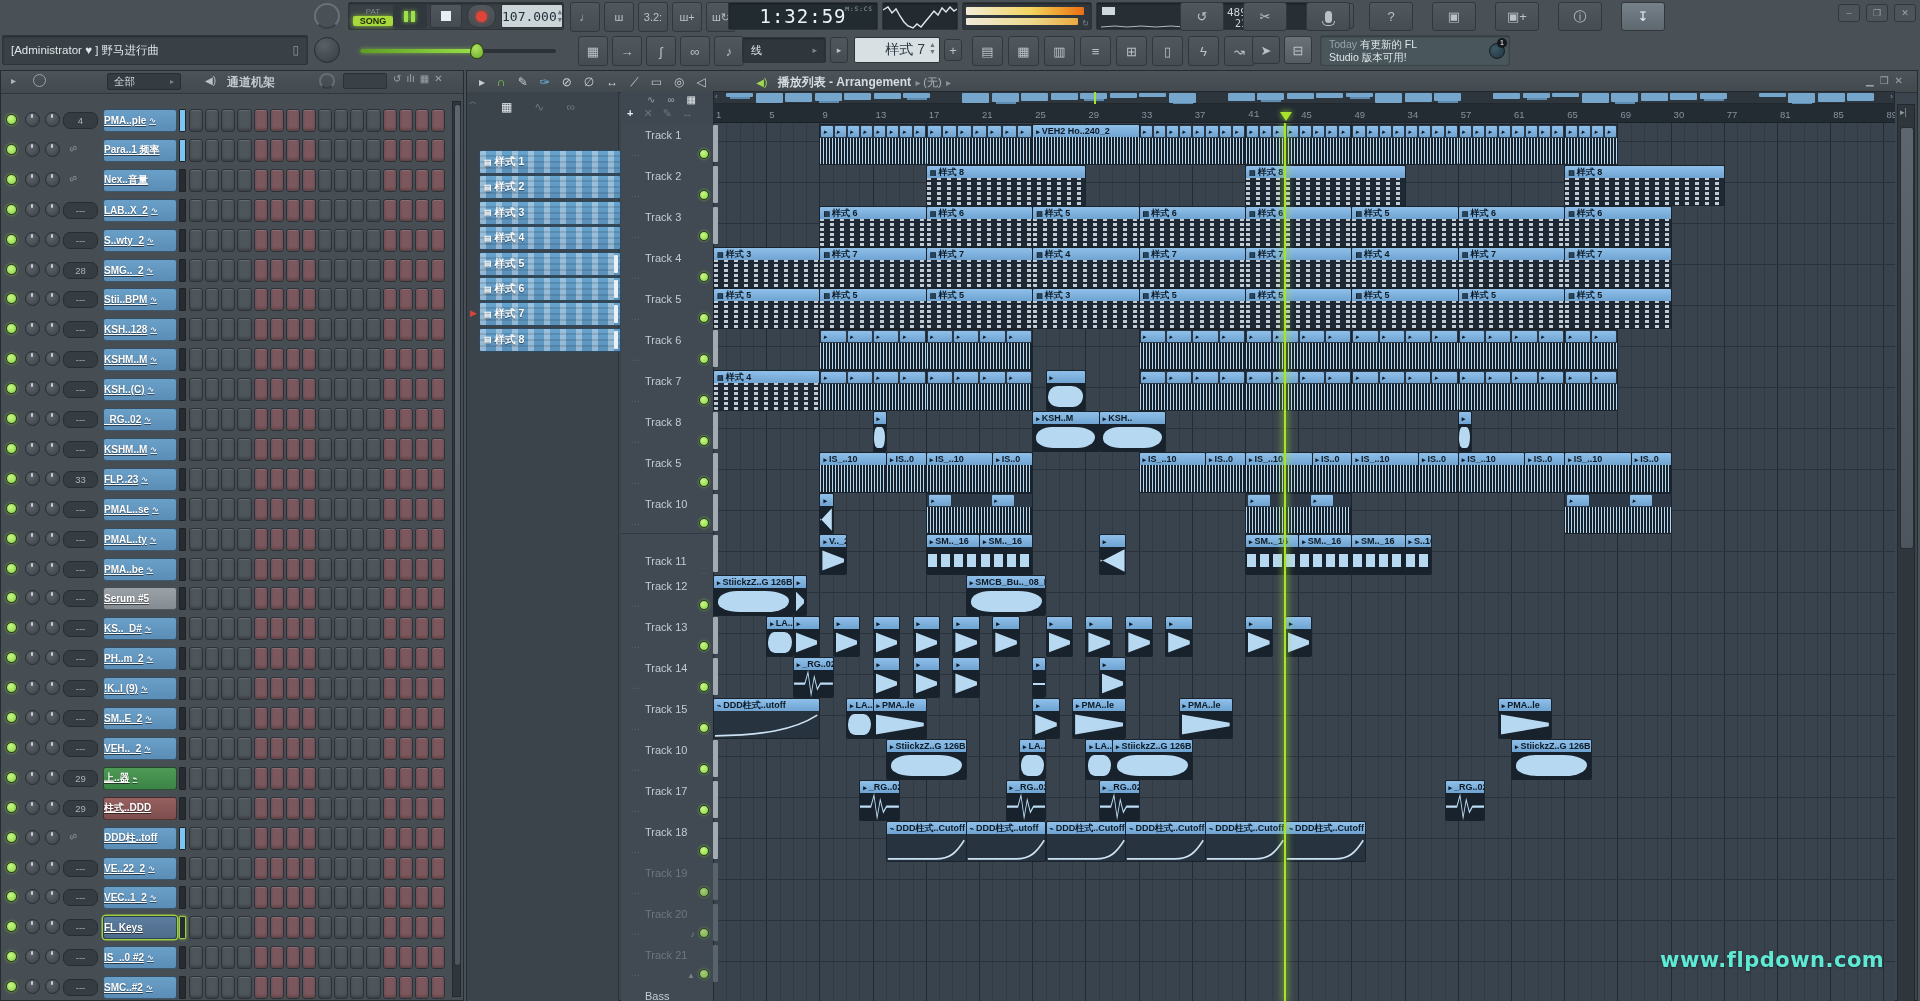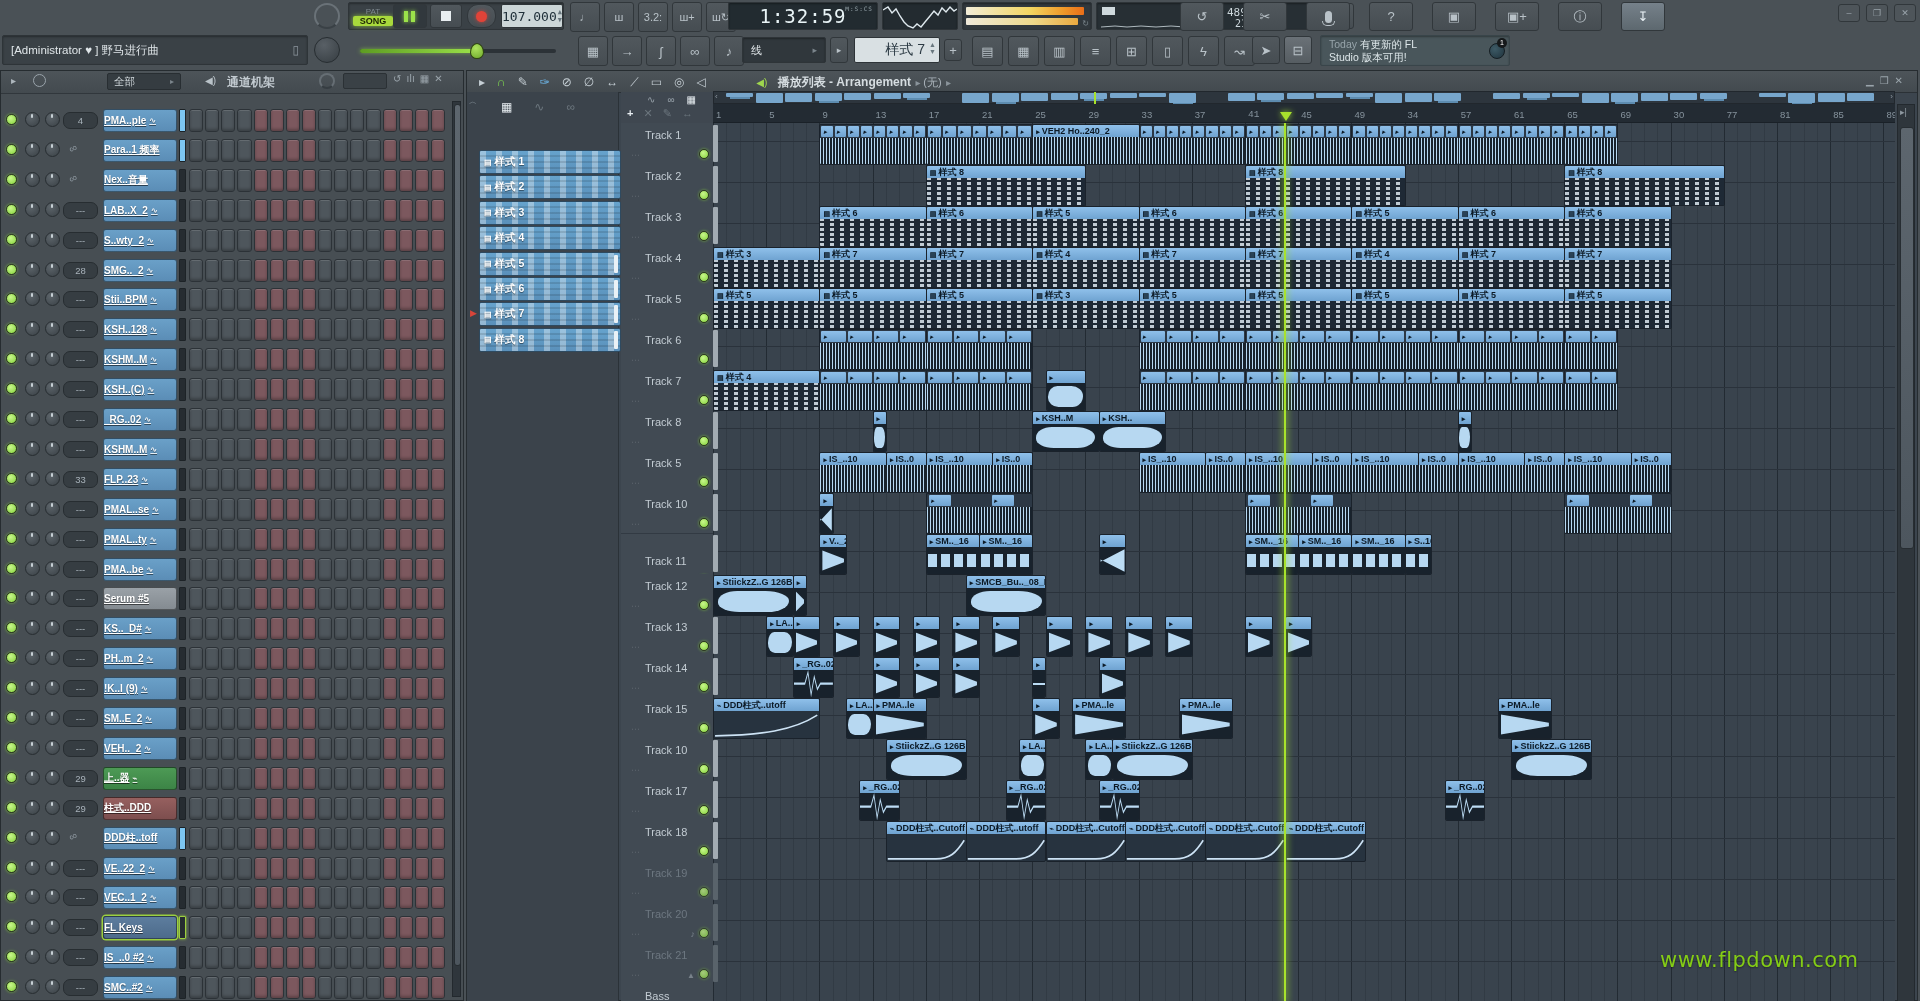--- a/index.html
+++ b/index.html
@@ -64,21 +64,21 @@
   .lumps:after{content:"";position:absolute;left:2%;right:2%;top:26%;height:48%;
       background:repeating-linear-gradient(90deg,#b7d8f1 0 9px,rgba(0,0,0,0) 9px 13px);}
   .blobw{position:absolute;left:5%;right:5%;top:12%;bottom:12%;background:#b7d8f1;
       border-radius:45% 55% 50% 50% / 85% 80% 90% 75%;}
   .decayw{position:absolute;inset:2px;background:#b7d8f1;clip-path:polygon(0 6%,100% 42%,100% 58%,0 94%);}
   .segrow{position:absolute;left:1px;right:1px;top:1px;height:11px;display:flex;gap:2px;}
   .sc{flex:1;background:linear-gradient(#8fc0ea,#6fa3d1);border-radius:1px;color:#0c1a26;font-size:7px;line-height:11px;
       padding-left:2px;overflow:hidden;}
   .scroll{background:#2f363c;border:1px solid #23292e;}
   .thumb{position:absolute;background:linear-gradient(#5d666e,#4d565e);border:1px solid #272d32;border-radius:3px;}
-  .wmark{font-weight:normal;font-size:21px;color:#84cc16;font-family:"DejaVu Sans",sans-serif;letter-spacing:.5px;
+  .wmark{font-weight:bold;font-size:21px;color:#5eead4;font-family:"DejaVu Sans",sans-serif;letter-spacing:.5px;
          text-shadow:0 1px 2px rgba(0,0,0,.4);}
   svg{display:block;}
 </style>
 </head>
 <body>
 
 <div id="app">
 
   <div class="abs" style="left:0;top:0;width:1920px;height:33px;">
     <div class="abs" style="left:314px;top:3px;width:26px;height:26px;border-radius:50%;border:2px solid #6a7278;border-bottom-color:#3a4146;"></div>

